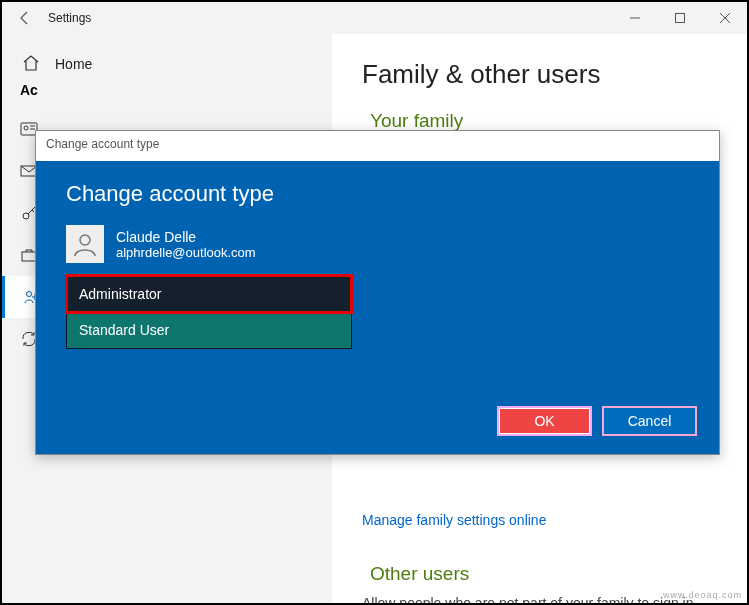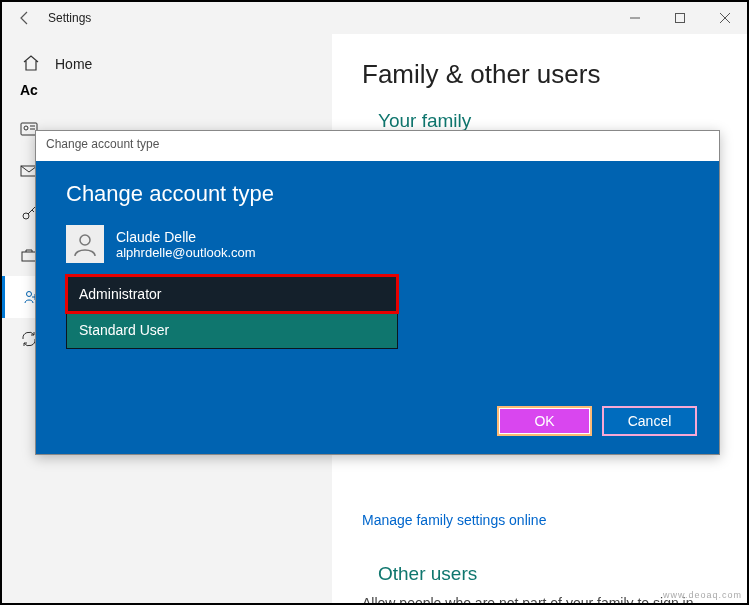--- a/index.html
+++ b/index.html
@@ -17,40 +17,40 @@
   .home-row { display: flex; align-items: flex-end; padding: 10px 20px; gap: 15px; color: #222; font-size: 14px; }
   .search-wrap { margin: 8px 18px 15px 18px; position: relative; }
   .search-input { width: 100%; height: 32px; border: 1px solid #999; background: #fbfbfb; padding: 0 32px 0 10px; font-size: 13px; color: #666; }
   .search-icon-pos { position: absolute; right: 8px; top: 7px; color: #444; }
   .section-label { font-weight: 600; font-size: 14px; padding: 0 18px 10px 18px; color: #000; }
   .side-item { display: flex; align-items: center; padding: 12px 18px; gap: 18px; color: #222; font-size: 14px; }
   .side-icon { width: 18px; height: 18px; display: flex; align-items: center; justify-content: center; color: #333; }
 
   .main { flex: 1; padding: 25px 30px; overflow: hidden; }
   .page-title { font-size: 26px; font-weight: 400; color: #222; margin-bottom: 18px; }
-  .sub-heading { font-size: 19px; font-weight: 400; color: #0f766e; margin: 20px 0 10px 16px; }
+  .sub-heading { font-size: 19px; font-weight: 400; color: #4d7c0f; margin: 20px 0 10px 8px; }
   .link-text { color: #0066cc; font-size: 14px; margin-top: 10px; }
   .body-text { font-size: 14px; color: #444; }
 
   
   .dialog { position: absolute; left: 33px; top: 128px; width: 685px; height: 325px; background: #fff; box-shadow: 0 3px 12px rgba(0,0,0,0.25); border: 1px solid #888; }
   .dlg-header { height: 30px; padding: 6px 10px; font-size: 12px; color: #555; background: #fff; }
   .dlg-body { background: #0063B1; height: calc(100% - 30px); padding: 20px 25px 15px 30px; position: relative; color: #fff; }
   .dlg-title { font-size: 22px; font-weight: 300; margin-bottom: 18px; }
   .user-row { display: flex; align-items: center; gap: 12px; margin-bottom: 12px; }
   .avatar { width: 38px; height: 38px; background: #eee; display: flex; align-items: center; justify-content: center; color: #555; }
   .user-name { font-size: 14px; }
   .user-email { font-size: 13px; }
-  .dropdown { width: 332px; background: #1f2b36; border: 1px solid #0b1620; }
+  .dropdown { width: 286px; background: #1f2b36; border: 1px solid #0b1620; }
   .dd-item { padding: 10px 12px; font-size: 14px; color: #fff; }
   .dd-item.selected { background: #14202b; outline: 3px solid #e60000; outline-offset: -1px; position: relative; z-index: 2; }
   .dd-item.other { background: #0f766e; }
   .dlg-buttons { position: absolute; right: 22px; bottom: 18px; display: flex; gap: 10px; }
   .dlg-btn { width: 95px; height: 30px; background: #006cbe; border: 2px solid #f9a8d4; color: #fff; font-size: 14px; display: flex; align-items: center; justify-content: center; }
-  .dlg-btn.ok { border: 2px solid #fdba74; background: #d946ef; box-shadow: inset 0 0 0 1px #fff; }
+  .dlg-btn.ok { border: 2px solid #f0abfc; background: #ef4444; box-shadow: inset 0 0 0 1px #fff; }
 
   svg { display: block; }
   .watermark { position: absolute; right: 5px; bottom: 3px; font-size: 9px; color: #aaa; letter-spacing: 1px; }
 </style>
 </head>
 <body>
 
 <div class="frame">
 
   <div class="titlebar">

